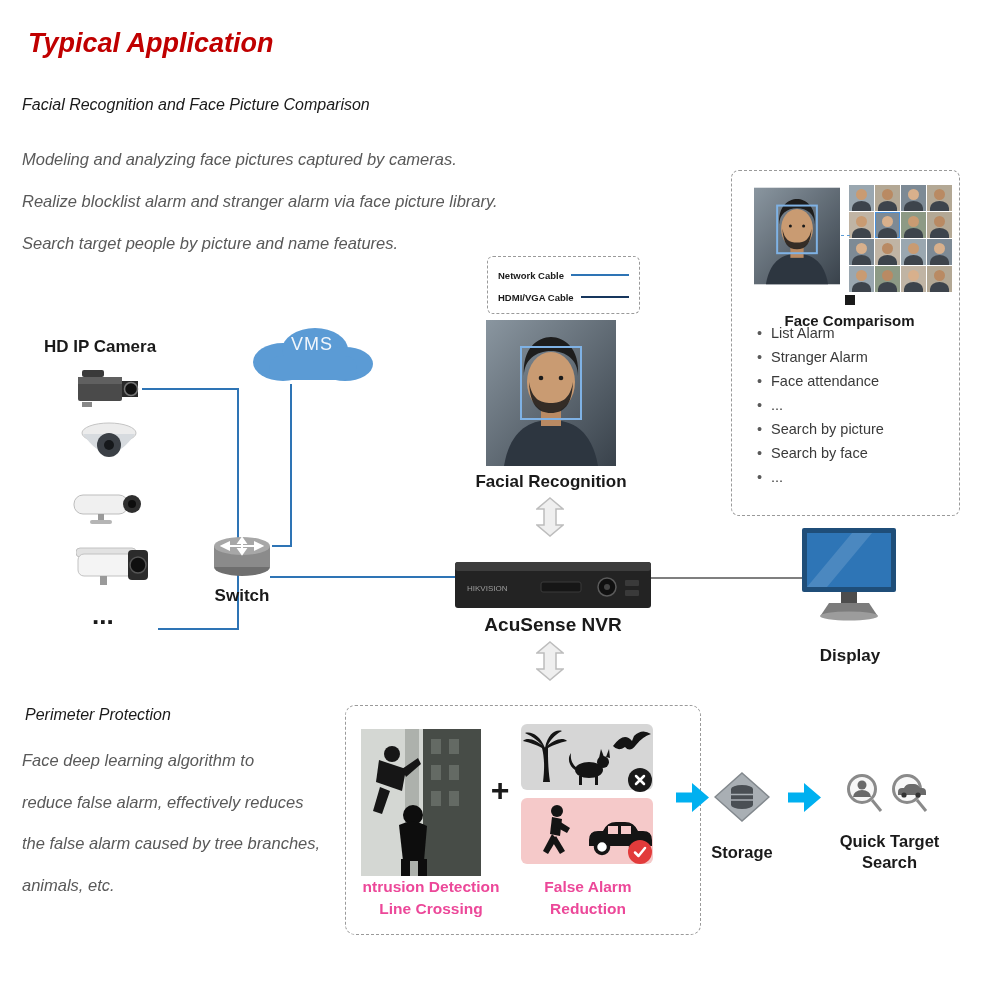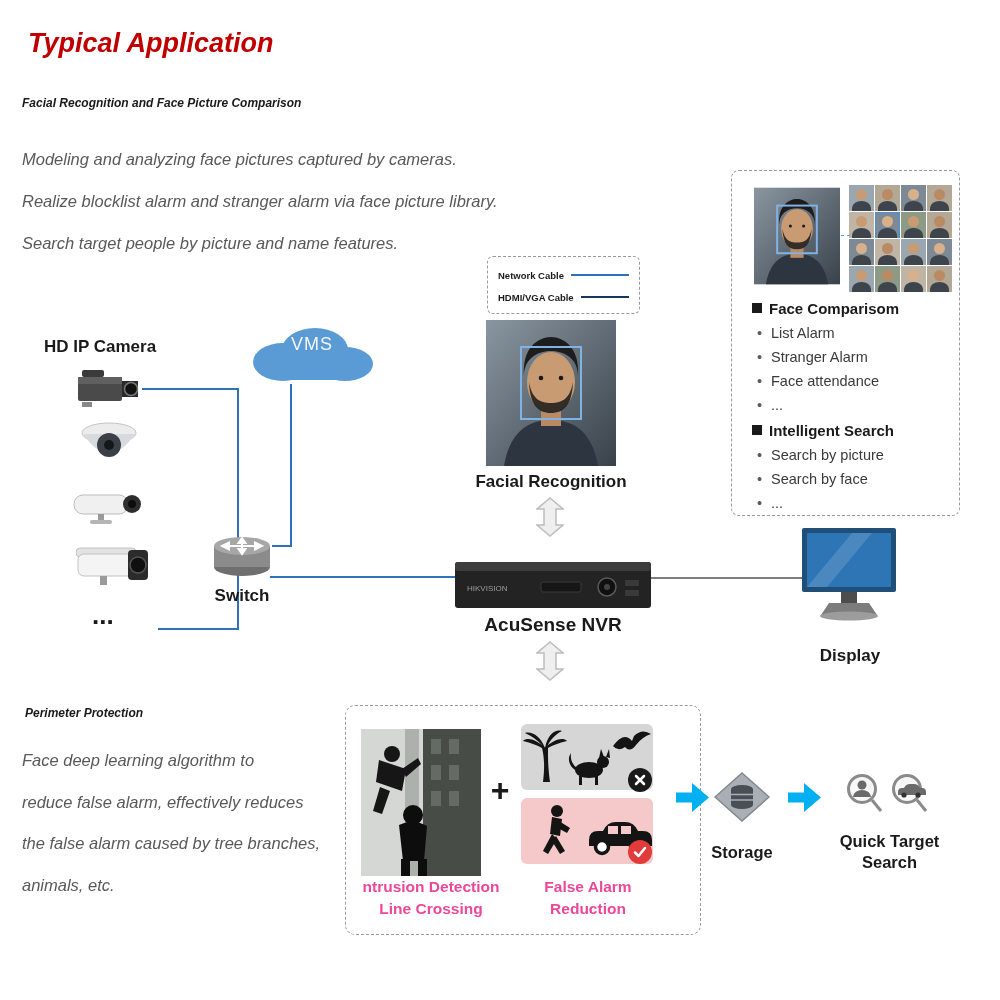--- a/index.html
+++ b/index.html
@@ -6,21 +6,21 @@
     --title-red:#C00000; --heading-dark:#1A1A1A; --body-gray:#595959;
     --network-blue:#2E74B5; --hdmi-navy:#17365D; --cloud-blue:#5B9BD5;
     --flow-blue:#00B0F0; --monitor-blue:#2E75B6; --alarm-pink:#F5C9C9; --check-red:#E23B3B;
   }
   *{box-sizing:border-box;}
   body{margin:0; background:#fff; font-family:"Liberation Sans", sans-serif; color:#1a1a1a;}
   .canvas{position:relative; width:1000px; height:1000px; background:#fff; overflow:hidden;}
   .abs{position:absolute;}
 
   .title{position:absolute; left:28px; top:28px; margin:0; font-size:27px; font-weight:bold; font-style:italic; color:var(--title-red);}
-  .subhead{position:absolute; margin:0; font-size:12px; font-weight:bold; font-style:italic; color:var(--heading-dark);}
+  .subhead{position:absolute; margin:0; font-size:16px; font-weight:normal; font-style:italic; color:var(--heading-dark);}
   .descblock{position:absolute; font-size:16.5px; font-style:italic; color:var(--body-gray);}
   .descblock .dline{height:42px; line-height:42px; white-space:nowrap;}
   .descblock.tight .dline{height:41.6px; line-height:41.6px;}
 
   .legend{position:absolute; left:487px; top:256px; width:153px; height:58px; border:1.5px dashed #9a9a9a; border-radius:6px; padding:8px 10px 6px 10px; display:flex; flex-direction:column; justify-content:space-between;}
   .lrow{display:flex; align-items:center; height:20px;}
   .lrow .ltext{font-size:9.5px; font-weight:bold; color:#1a1a1a; white-space:nowrap;}
   .lrow .lline{flex:1; height:0; margin-left:7px;}
   .lline.blue{border-top:2px solid var(--network-blue);}
   .lline.navy{border-top:2px solid var(--hdmi-navy);}
@@ -46,21 +46,21 @@
   .tile:nth-child(2n){background:#b3a895;}
   .tile:nth-child(3n){background:#7d8a95;}
   .tile:nth-child(5n){background:#c0b4a4;}
   .tile:nth-child(7n){background:#8d9a85;}
   .tile:nth-child(2n)::before{background:#b98a63;}
   .tile:nth-child(3n)::before{background:#d8b08c;}
   .tile.match{outline:1.5px solid #4a90d9; outline-offset:-1px;}
   .panel-link{position:absolute; left:109px; top:64px; width:9px; height:0; border-top:1.5px dashed #5b9bd5;}
 
   .panel-list{position:absolute; left:20px; top:124px; width:195px;}
-  .ph{display:flex; align-items:center; gap:7px; height:26px; font-size:15px; font-weight:bold; color:#1a1a1a;}
+  .ph{display:flex; align-items:center; gap:7px; height:26px; font-size:15px; font-weight:bold; color:#1a1a1a;flex-direction:column;}
   .sq{width:10px; height:10px; background:#1a1a1a; flex:0 0 auto;}
   .pi{position:relative; padding-left:19px; height:24px; line-height:24px; font-size:14.5px; color:#3a3a3a;}
   .pi::before{content:"•"; position:absolute; left:5px; color:#595959;}
 
   .pbox{position:absolute; left:345px; top:705px; width:356px; height:230px; border:1.5px dashed #9a9a9a; border-radius:10px;}
   .plus{position:absolute; left:138px; top:66px; width:32px; text-align:center; font-size:32px; font-weight:bold; color:#1a1a1a;}
   .thumb{position:absolute; border-radius:6px; overflow:hidden;}
   .thumb.gray{left:175px; top:18px; width:132px; height:66px; background:#d6d6d6;}
   .thumb.pink{left:175px; top:92px; width:132px; height:66px; background:var(--alarm-pink);}
   .badge{position:absolute; width:24px; height:24px; border-radius:50%;}
@@ -276,24 +276,20 @@
 
     <div class="panel-list">
       <div class="ph">
         <span class="sq"></span>
         <span>Face Comparisom</span>
       </div>
       <div class="pi">List Alarm</div>
       <div class="pi">Stranger Alarm</div>
       <div class="pi">Face attendance</div>
       <div class="pi">...</div>
-      <div class="ph">
-        <span class="sq"></span>
-        <span>Intelligent Search</span>
-      </div>
       <div class="pi">Search by picture</div>
       <div class="pi">Search by face</div>
       <div class="pi">...</div>
     </div>
   </div>
 
   <h2 class="subhead" style="left:25px; top:706px;">Perimeter Protection</h2>
   <div class="descblock tight" style="left:22px; top:740px; width:330px;">
     <div class="dline">Face deep learning algorithm to</div>
     <div class="dline">reduce false alarm, effectively reduces</div>

